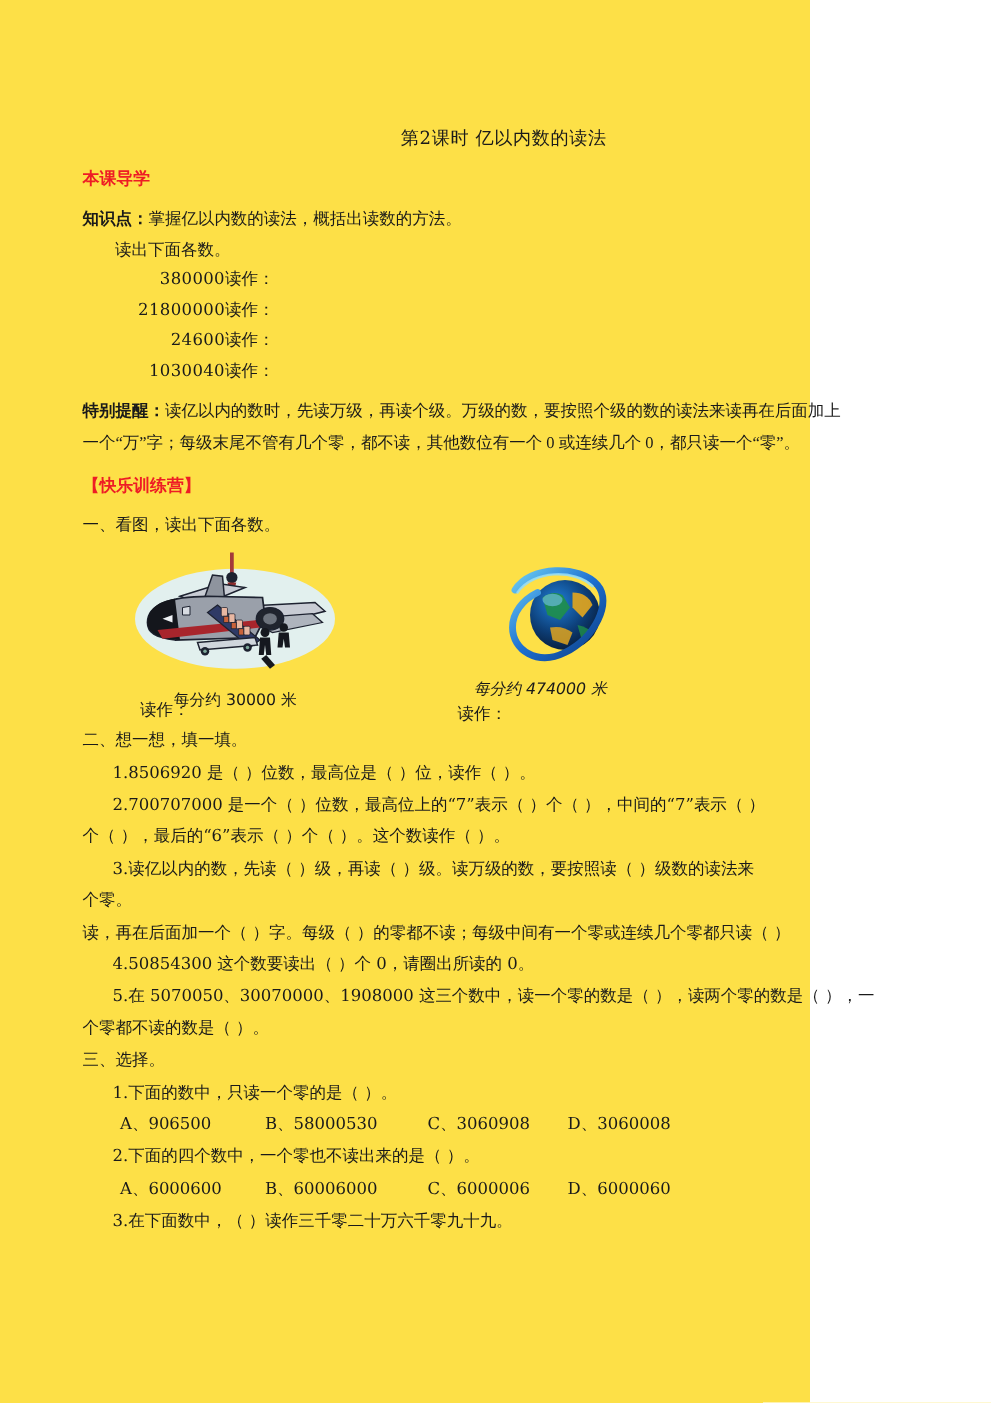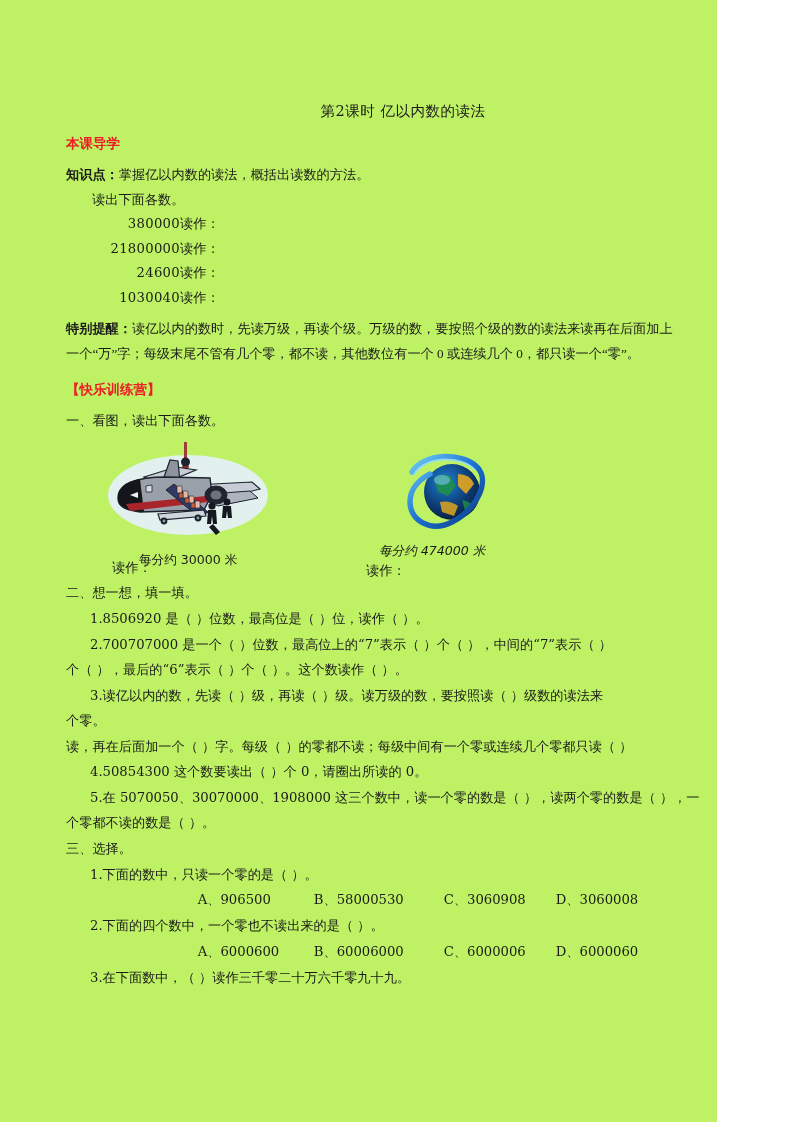--- a/index.html
+++ b/index.html
@@ -11,23 +11,23 @@
     width: 793px;
     height: 1122px;
     position: relative;
     font-family: "DejaVu Serif", "Liberation Serif", serif;
     color: #1a1a1a;
     overflow: hidden;
   }
   .page {
     position: absolute;
     left: 0; top: 0;
-    width: 717px;
+    width: 648px;
     height: 1122px;
-    background: #bef264;
+    background: #fde047;
   }
   .content {
     position: absolute;
     left: 66px;
     top: 100px;
     width: 674px;
   }
 
   
   .doc-title {
@@ -91,21 +91,20 @@
     text-align: justify;
   }
   .q.cont { text-indent: 0; }
 
   .opts {
     font-size: 13.2px;
     line-height: 26px;
     margin: 0;
     padding-left: 30px;
     display: flex;
-    justify-content: center;
   }
   .opts .opt { display: inline-block; }
   .opt-w1 { width: 116px; }
   .opt-w2 { width: 130px; }
   .opt-w3 { width: 112px; }
 
   
   .figures {
     position: relative;
     height: 140px;

